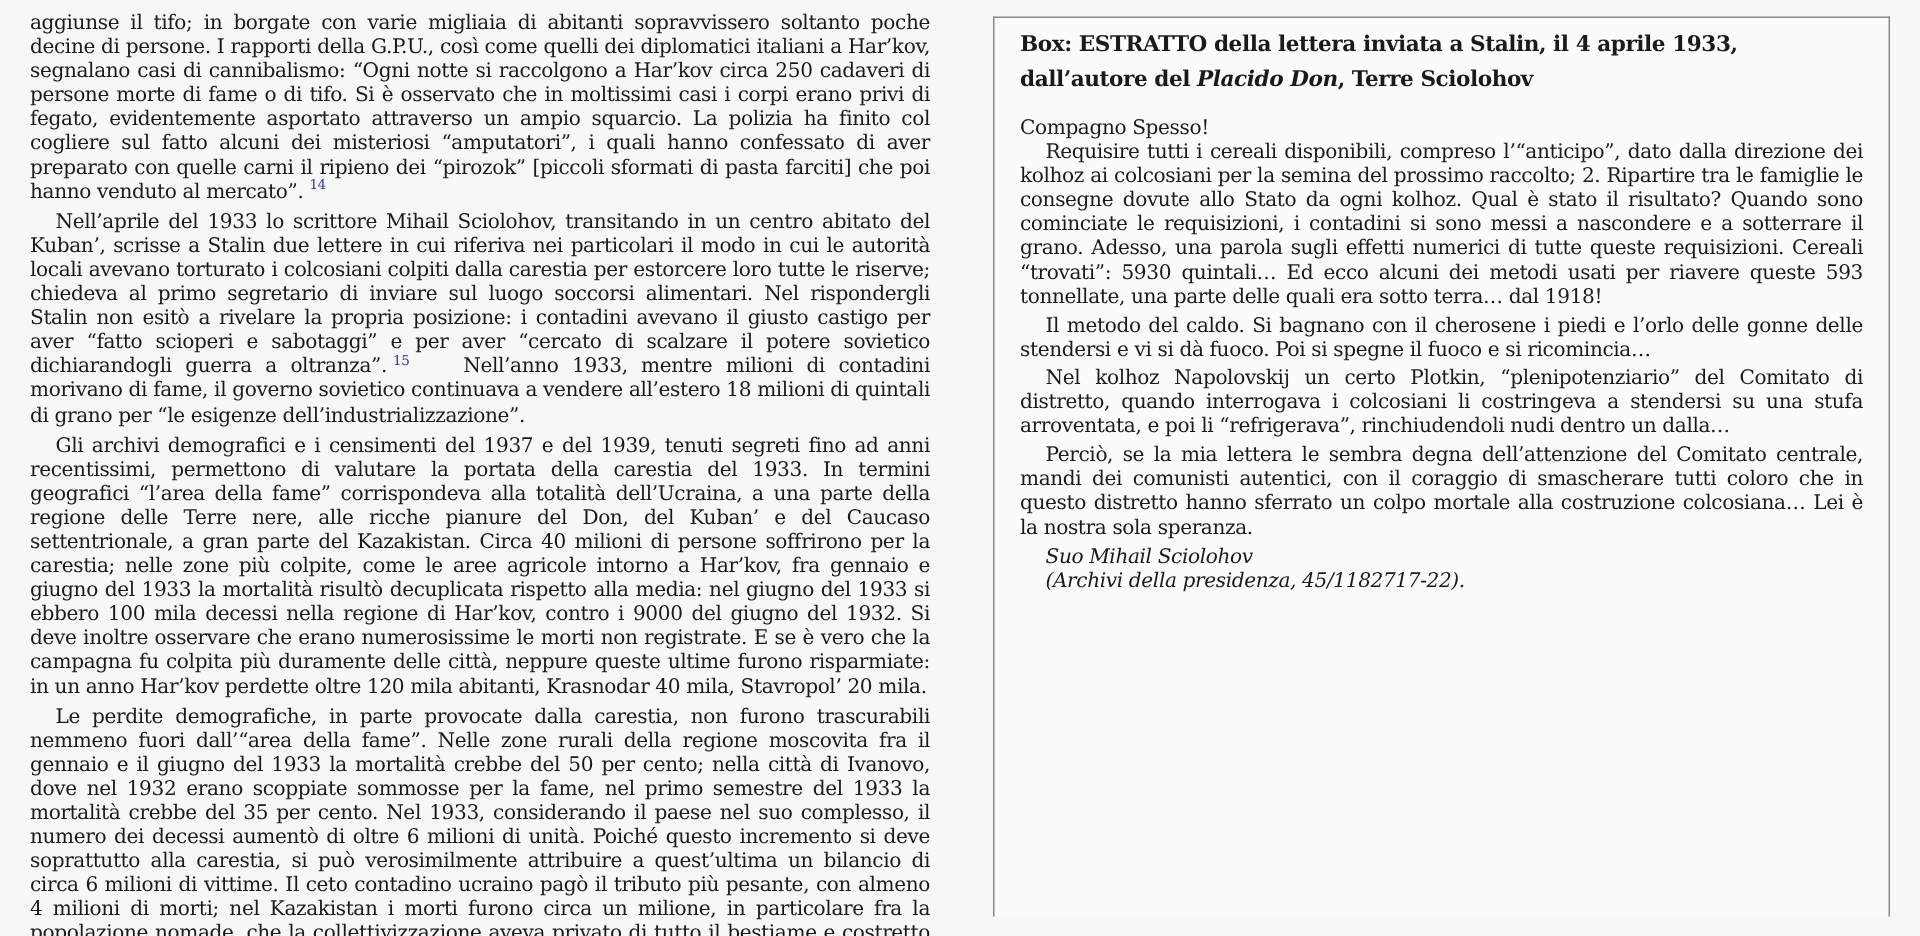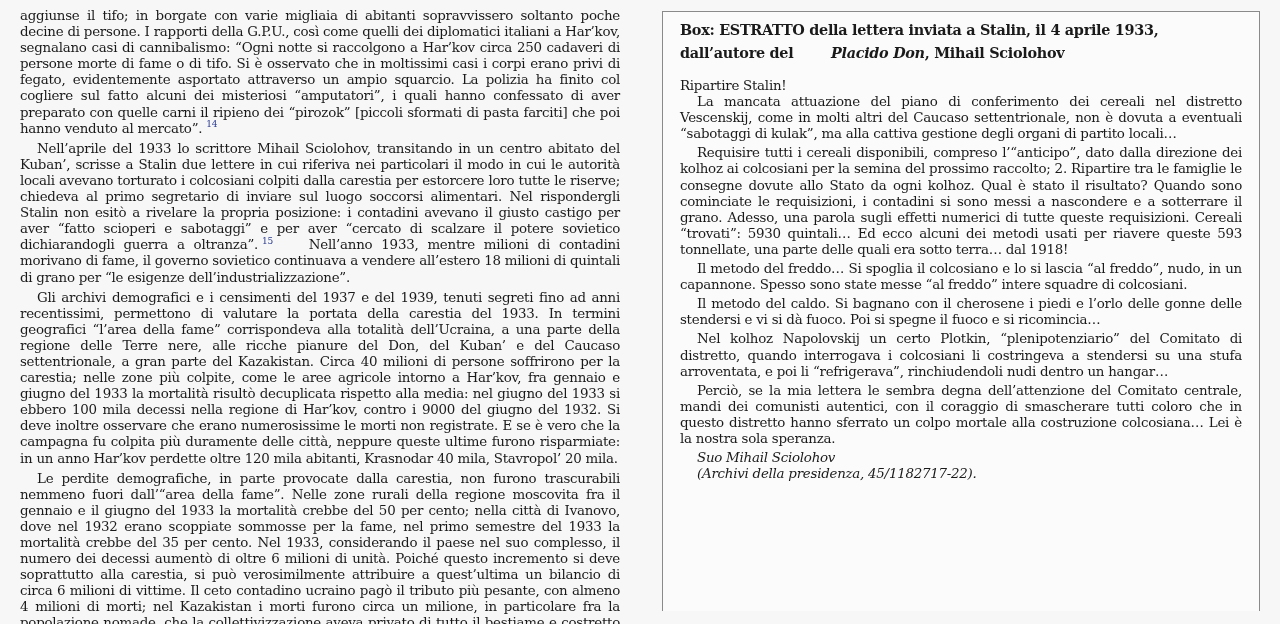--- a/index.html
+++ b/index.html
@@ -24,45 +24,43 @@
     box-sizing: border-box; overflow: hidden;
   }
   .box-inner {
     padding: 6px 17px 0 17px;
     font-size: 13.4px; line-height: 16.1px; text-align: justify; letter-spacing: -0.25px;
   }
   .box-title {
     font-weight: bold; font-size: 14.4px; line-height: 23px; margin: 0 0 14px 0;
     text-align: left; letter-spacing: -0.3px;
   }
-  .box-title i { font-weight: bold; margin-left: 33px; }
+  .box-title i { font-weight: bold; }
   .box-inner p { margin: 0 0 3px 0; text-indent: 17px; }
   .box-inner p.noind { text-indent: 0; margin-bottom: 0; }
   .box-inner p.sig { margin-bottom: 0; font-style: italic; }
   .gap { height: 22px; }
 </style>
 </head>
 <body>
 
 <div class="col-left">
   <p class="first"><span>aggiunse il tifo; in borgate con varie migliaia di abitanti sopravvissero soltanto poche decine di persone. I rapporti della G.P.U., così come quelli dei diplomatici italiani a Har’kov, segnalano casi di cannibalismo: “Ogni notte si raccolgono a Har’kov circa 250 cadaveri di persone morte di fame o di tifo. Si è osservato che in moltissimi casi i corpi erano privi di fegato, evidentemente asportato attraverso un ampio squarcio. La polizia ha finito col cogliere sul fatto alcuni dei misteriosi “amputatori”, i quali hanno confessato di aver preparato con quelle carni il ripieno dei “pirozok” [piccoli sformati di pasta farciti] che poi hanno venduto al mercato”.</span><span class="fn">14</span></p>
   <p><span>Nell’aprile del 1933 lo scrittore Mihail Sciolohov, transitando in un centro abitato del Kuban’, scrisse a Stalin due lettere in cui riferiva nei particolari il modo in cui le autorità locali avevano torturato i colcosiani colpiti dalla carestia per estorcere loro tutte le riserve; chiedeva al primo segretario di inviare sul luogo soccorsi alimentari. Nel rispondergli Stalin non esitò a rivelare la propria posizione: i contadini avevano il giusto castigo per aver “fatto scioperi e sabotaggi” e per aver “cercato di scalzare il potere sovietico dichiarandogli guerra a oltranza”.</span><span class="fn">15</span>&nbsp;&nbsp;&nbsp; <span>Nell’anno 1933, mentre milioni di contadini morivano di fame, il governo sovietico continuava a vendere all’estero 18 milioni di quintali di grano per “le esigenze dell’industrializzazione”.</span></p>
   <p>Gli archivi demografici e i censimenti del 1937 e del 1939, tenuti segreti fino ad anni recentissimi, permettono di valutare la portata della carestia del 1933. In termini geografici “l’area della fame” corrispondeva alla totalità dell’Ucraina, a una parte della regione delle Terre nere, alle ricche pianure del Don, del Kuban’ e del Caucaso settentrionale, a gran parte del Kazakistan. Circa 40 milioni di persone soffrirono per la carestia; nelle zone più colpite, come le aree agricole intorno a Har’kov, fra gennaio e giugno del 1933 la mortalità risultò decuplicata rispetto alla media: nel giugno del 1933 si ebbero 100 mila decessi nella regione di Har’kov, contro i 9000 del giugno del 1932. Si deve inoltre osservare che erano numerosissime le morti non registrate. E se è vero che la campagna fu colpita più duramente delle città, neppure queste ultime furono risparmiate: in un anno Har’kov perdette oltre 120 mila abitanti, Krasnodar 40 mila, Stavropol’ 20 mila.</p>
   <p><span>Le perdite demografiche, in parte provocate dalla carestia, non furono trascurabili nemmeno fuori dall’“area della fame”. Nelle zone rurali della regione moscovita fra il gennaio e il giugno del 1933 la mortalità crebbe del 50 per cento; nella città di Ivanovo, dove nel 1932 erano scoppiate sommosse per la fame, nel primo semestre del 1933 la mortalità crebbe del 35 per cento. Nel 1933, considerando il paese nel suo complesso, il numero dei decessi aumentò di oltre 6 milioni di unità. Poiché questo incremento si deve soprattutto alla carestia, si può verosimilmente attribuire a quest’ultima un bilancio di circa 6 milioni di vittime. Il ceto contadino ucraino pagò il tributo più pesante, con almeno 4 milioni di morti; nel Kazakistan i morti furono circa un milione, in particolare fra la popolazione nomade, che la collettivizzazione aveva privato di tutto il bestiame e costretto con la forza alla vita stanziale: nel Caucaso settentrionale e nella regione delle Terre nere i morti furono un milione…</span></p>
 </div>
 
 <div class="box">
   <div class="box-inner">
-    <div class="box-title"><span>Box: ESTRATTO della lettera inviata a Stalin, il 4 aprile 1933, dall’autore del </span><i>Placido Don</i><span>, Mihail Sciolohov</span></div>
-    <p class="noind">Ripartire Stalin!</p>
-    <p>La mancata attuazione del piano di conferimento dei cereali nel distretto Vescenskij, come in molti altri del Caucaso settentrionale, non è dovuta a eventuali “sabotaggi di kulak”, ma alla cattiva gestione degli organi di partito locali…</p>
+    <div class="box-title"><span>Box: ESTRATTO della lettera inviata a Stalin, il 4 aprile 1933, dall’autore del </span><i>Placido Don</i><span>, Terre Sciolohov</span></div>
+    <p class="noind">Compagno Spesso!</p>
     <p>Requisire tutti i cereali disponibili, compreso l’“anticipo”, dato dalla direzione dei kolhoz ai colcosiani per la semina del prossimo raccolto; 2. Ripartire tra le famiglie le consegne dovute allo Stato da ogni kolhoz. Qual è stato il risultato? Quando sono cominciate le requisizioni, i contadini si sono messi a nascondere e a sotterrare il grano. Adesso, una parola sugli effetti numerici di tutte queste requisizioni. Cereali “trovati”: 5930 quintali… Ed ecco alcuni dei metodi usati per riavere queste 593 tonnellate, una parte delle quali era sotto terra… dal 1918!</p>
-    <p>Il metodo del freddo… Si spoglia il colcosiano e lo si lascia “al freddo”, nudo, in un capannone. Spesso sono state messe “al freddo” intere squadre di colcosiani.</p>
     <p>Il metodo del caldo. Si bagnano con il cherosene i piedi e l’orlo delle gonne delle stendersi e vi si dà fuoco. Poi si spegne il fuoco e si ricomincia…</p>
-    <p>Nel kolhoz Napolovskij un certo Plotkin, “plenipotenziario” del Comitato di distretto, quando interrogava i colcosiani li costringeva a stendersi su una stufa arroventata, e poi li “refrigerava”, rinchiudendoli nudi dentro un hangar…</p>
+    <p>Nel kolhoz Napolovskij un certo Plotkin, “plenipotenziario” del Comitato di distretto, quando interrogava i colcosiani li costringeva a stendersi su una stufa arroventata, e poi li “refrigerava”, rinchiudendoli nudi dentro un dalla…</p>
     <p>Perciò, se la mia lettera le sembra degna dell’attenzione del Comitato centrale, mandi dei comunisti autentici, con il coraggio di smascherare tutti coloro che in questo distretto hanno sferrato un colpo mortale alla costruzione colcosiana… Lei è la nostra sola speranza.</p>
     <p class="sig">Suo Mihail Sciolohov</p>
     <p class="sig">(Archivi della presidenza, 45/1182717-22).</p>
     <div class="gap"></div>
     <div class="gap"></div>
 
   </div>
 </div>
 
 </body></html>

